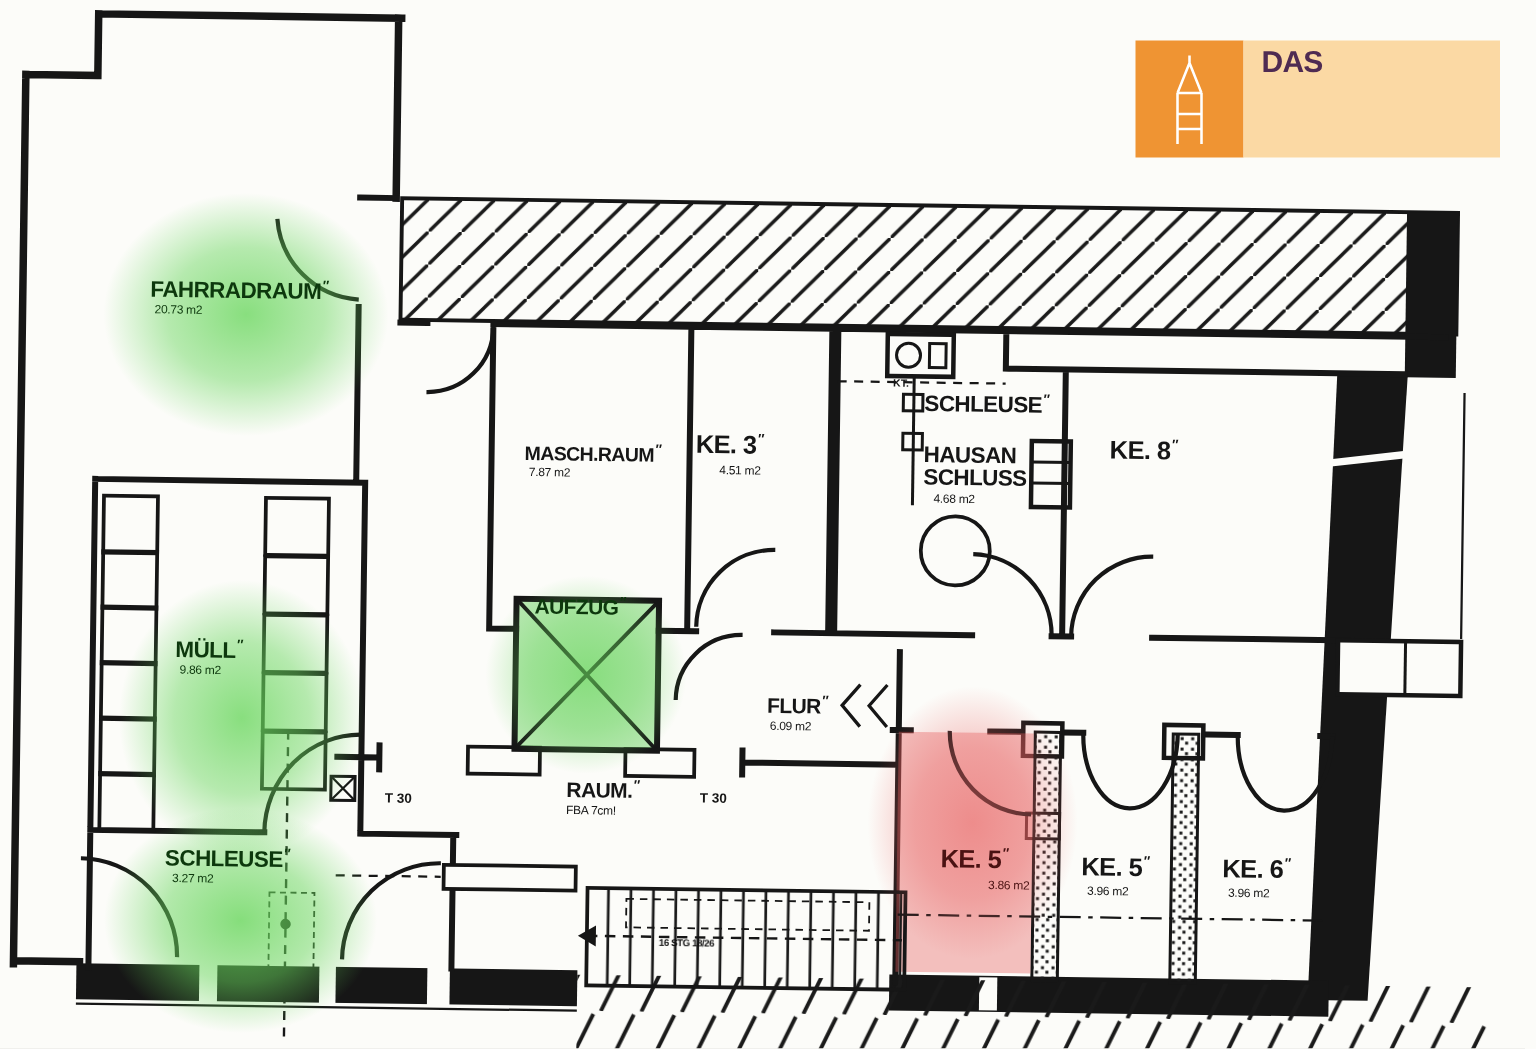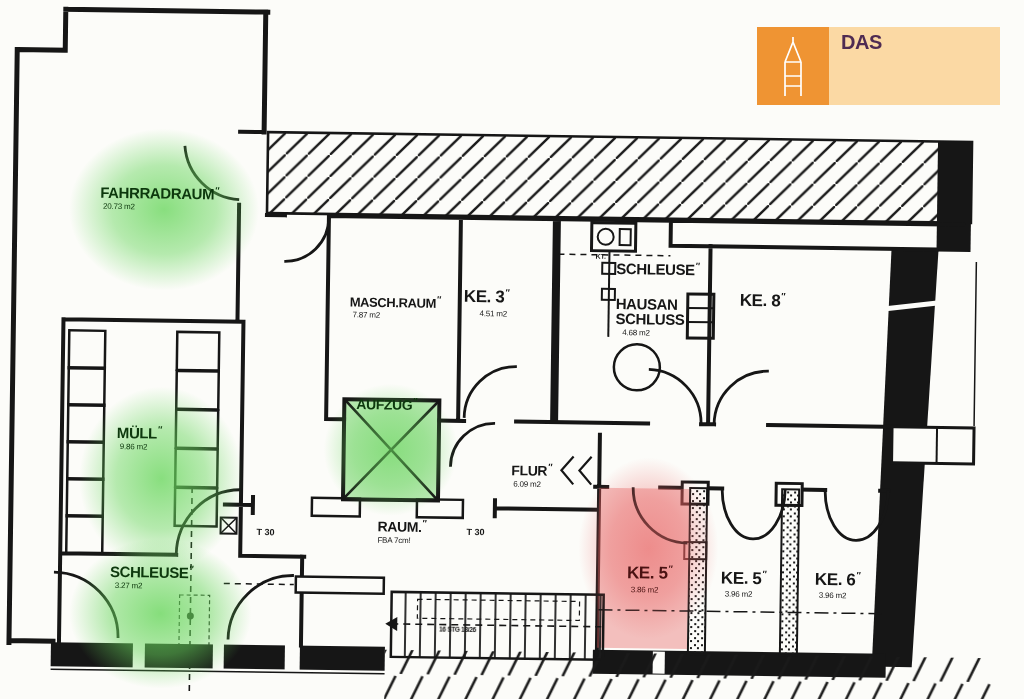--- a/index.html
+++ b/index.html
@@ -224,21 +224,21 @@
     <div class="rlabel" style="left:383px;top:516px"><span>RAUM.</span><span class="tick">″</span></div>
     <div class="rarea" style="left:383px;top:534px">FBA 7cm!</div>
 
     <div class="t30" style="left:262px;top:507px">T 30</div>
     <div class="t30" style="left:472px;top:504px">T 30</div>
 
     <div class="rlabel sz15 glabel" style="left:116px;top:565px"><span>SCHLEUSE</span><span class="tick">″</span></div>
     <div class="rarea garea" style="left:121px;top:583px">3.27 m2</div>
 
     <div class="rlabel sz17 plabel" style="left:633px;top:558px"><span>KE. 5</span><span class="tick">″</span></div>
-    <div class="rarea parea" style="left:637px;top:580px">3.86 m2</div>
+    <div class="rarea parea" style="left:665px;top:580px">3.86 m2</div>
 
     <div class="rlabel sz17" style="left:727px;top:562px"><span>KE. 5</span><span class="tick">″</span></div>
     <div class="rarea" style="left:731px;top:583px">3.96 m2</div>
 
     <div class="rlabel sz17" style="left:821px;top:562px"><span>KE. 6</span><span class="tick">″</span></div>
     <div class="rarea" style="left:825px;top:583px">3.96 m2</div>
 
     <div class="stairnote" style="left:446px;top:623px">16 STG 18/26</div>
   </div>
 </div>

